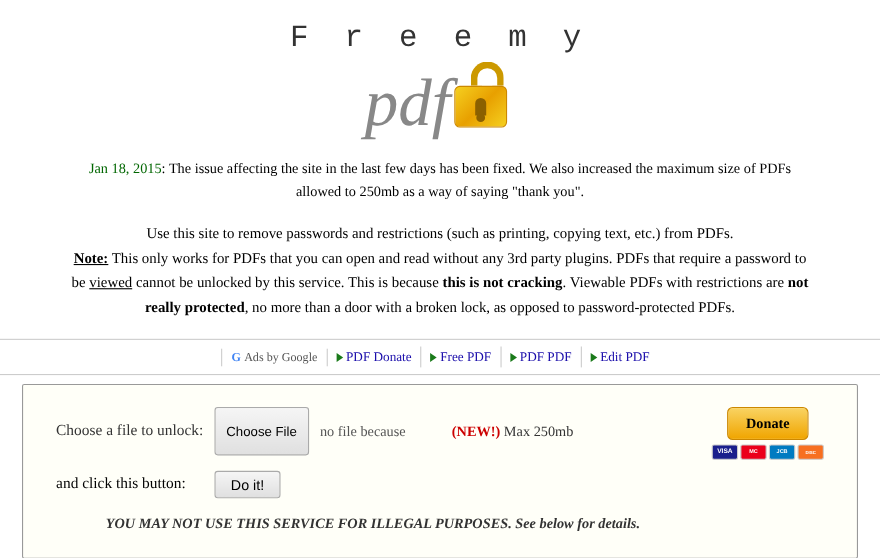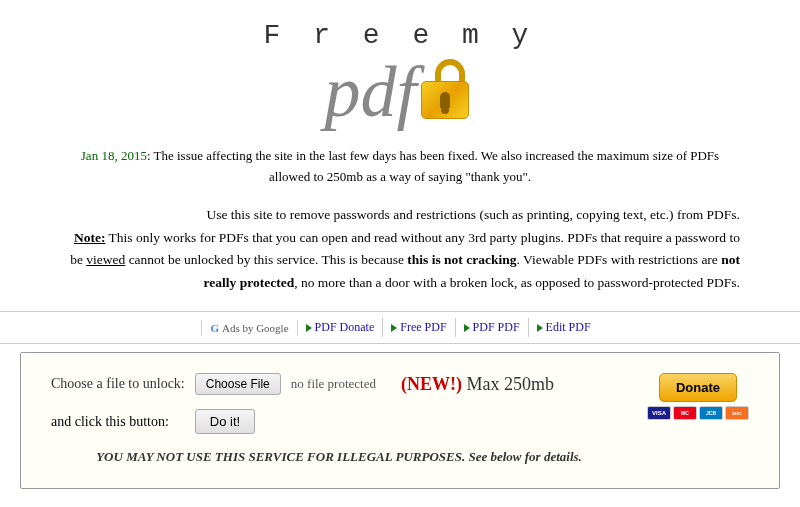--- a/index.html
+++ b/index.html
@@ -24,21 +24,21 @@
       color: #333;
     }
     .header-logo {
       display: flex;
       align-items: flex-end;
       justify-content: center;
       margin-top: 5px;
     }
     .header-pdf-text {
       font-family: Georgia, serif;
-      font-size: 72px;
+      font-size: 61px;
       color: #888;
       font-style: italic;
       line-height: 1;
     }
     .lock-icon {
       width: 55px;
       height: 65px;
       margin-left: 4px;
       margin-bottom: 4px;
       position: relative;
@@ -91,21 +91,21 @@
       line-height: 1.6;
       color: #000;
     }
     .news-banner a {
       color: #006600;
       text-decoration: none;
     }
 
     
     .description {
-      text-align: right;
+      text-align: center;
       padding: 8px 60px;
       font-size: 13.5px;
       line-height: 1.7;
       color: #000;
     }
     .underline { text-decoration: underline; }
     .bold { font-weight: bold; }
 
     
     .ad-bar {
@@ -164,30 +164,30 @@
       align-items: center;
       gap: 10px;
       margin-bottom: 14px;
       font-size: 14px;
     }
     .file-label { color: #333; }
     .file-btn {
       background: linear-gradient(to bottom, #f5f5f5, #e0e0e0);
       border: 1px solid #aaa;
       border-radius: 3px;
-      padding: 3px 10px;
+      padding: 14px 10px;
       font-size: 12px;
       cursor: pointer;
       font-family: Arial, sans-serif;
     }
     .file-info { color: #555; font-size: 13px; }
     .new-badge {
-      margin-left: 15px;
+      margin-left: 32px;
       color: #333;
-      font-size: 18px;
+      font-size: 13px;
     }
     .new-badge strong { color: #cc0000; }
     .button-row {
       display: flex;
       align-items: center;
       gap: 26px;
       margin-bottom: 12px;
       font-size: 14px;
     }
     .doit-btn {
@@ -221,21 +221,21 @@
     }
     .donate-btn {
       background: linear-gradient(to bottom, #f9d362, #f0a500);
       border: 1px solid #cc8800;
       border-radius: 5px;
       padding: 6px 16px;
       font-size: 13px;
       font-weight: bold;
       cursor: pointer;
       color: #000;
-      font-family: Liberation Sans, sans-serif;
+      font-family: Liberation Serif, serif;
     }
     .card-icons {
       display: flex;
       gap: 2px;
     }
     .card-icon {
       width: 24px;
       height: 14px;
       border: 1px solid #ccc;
       border-radius: 2px;
@@ -300,21 +300,21 @@
     <span>Edit PDF</span>
   </a>
 </div>
 
 <div class="main-box">
   <div class="main-box-inner">
     <div class="main-content">
       <div class="file-row">
         <span class="file-label">Choose a file to unlock:</span>
         <button class="file-btn">Choose File</button>
-        <span class="file-info">no file protected</span>
+        <span class="file-info">no file because</span>
         <span class="new-badge">
           <strong>(NEW!)</strong>
           <span> Max 250mb</span>
         </span>
       </div>
       <div class="button-row">
         <span>and click this button:</span>
         <button class="doit-btn">Do it!</button>
       </div>
       <div class="info-text">

